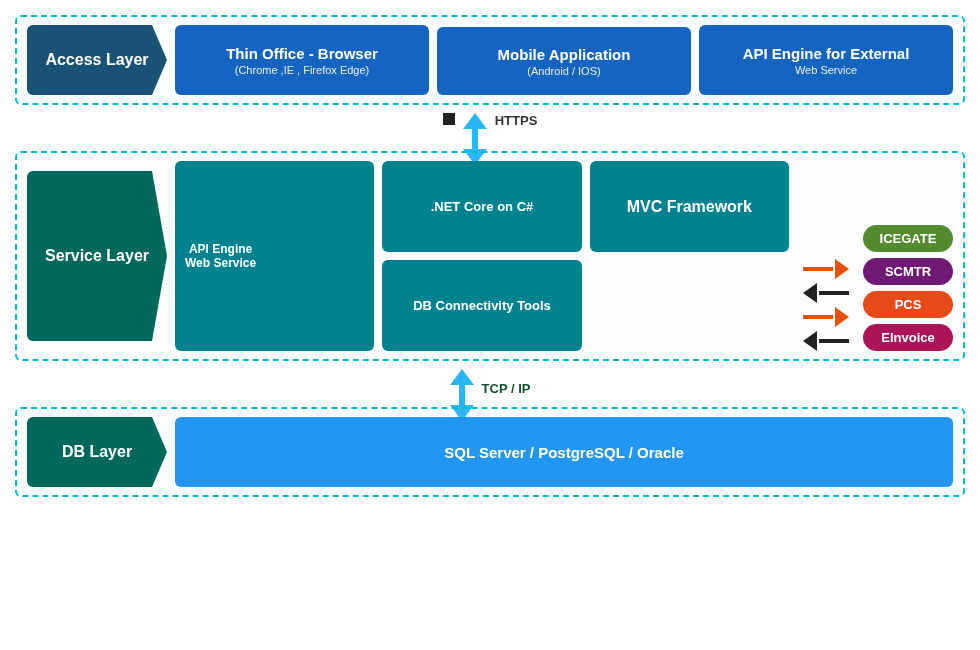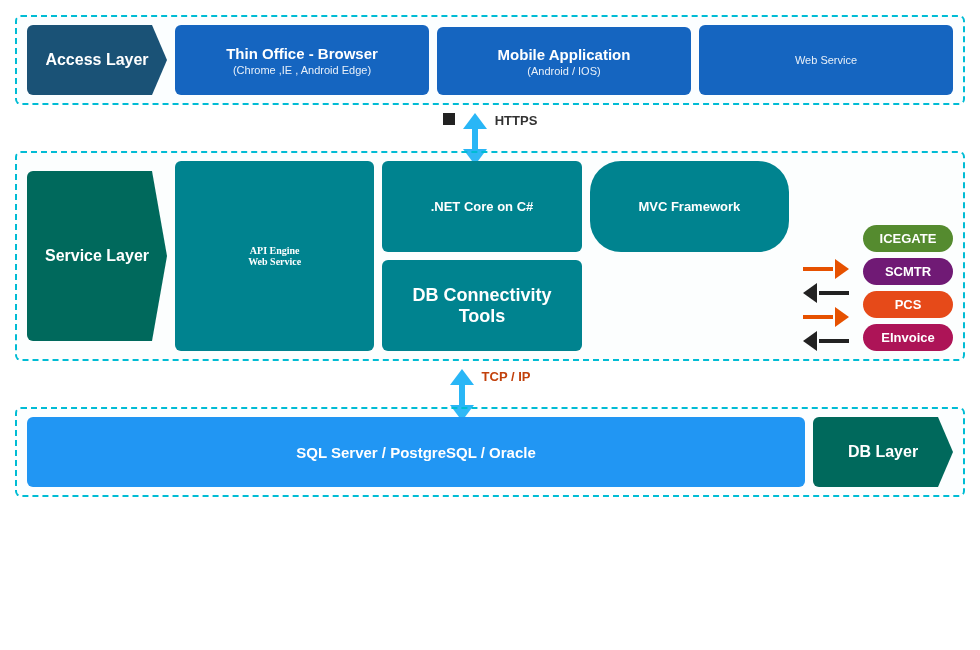--- a/index.html
+++ b/index.html
@@ -234,29 +234,30 @@
 <div class="diagram-container">
 
   <div class="layer-row teal-border access-row" style="background: rgba(200,240,255,0.08);">
 
     <div class="block block-chevron-right blue-dark access-label" style="z-index:2; height:70px; min-width:140px; font-size:16px;">
       <span>Access Layer</span>
     </div>
 
     <div class="block blue-medium access-block" style="height:70px; flex:1.2; display:flex; flex-direction:column; align-items:center; justify-content:center; gap:2px;">
       <span class="access-main">Thin Office - Browser</span>
-      <span class="access-sub">(Chrome ,IE , Android Edge)</span>
+      <span class="access-sub">(Chrome ,IE , Firefox Edge)</span>
     </div>
 
     <div class="block blue-medium access-block" style="height:68px; flex:1.2; display:flex; flex-direction:column; align-items:center; justify-content:center; gap:2px;">
       <span class="access-main">Mobile Application</span>
       <span class="access-sub">(Android / IOS)</span>
     </div>
 
     <div class="block blue-medium access-block" style="height:70px; flex:1.2; display:flex; flex-direction:column; align-items:center; justify-content:center; gap:2px;">
+      <span class="access-main">API Engine for External</span>
       <span class="access-sub">Web Service</span>
     </div>
   </div>
 
 
   <div class="connector-row">
     <div class="black-sq"></div>
     <div class="double-arrow-container">
       <div class="tri-up"></div>
       <div class="arrow-bar-v"></div>
@@ -270,29 +271,29 @@
     <div class="block block-chevron-right teal-dark service-label" style="min-width:140px; font-size:16px; z-index:2; height:170px;">
       <span>Service Layer</span>
     </div>
 
     <div class="service-inner" style="flex:1;">
 
       <div class="block teal-medium service-block" style="font-size:13px;">
         <span>.NET Core on C#</span>
       </div>
 
-      <div class="block teal-medium service-block" style="font-size:10px; grid-row: 1 / 3; display:flex; flex-direction:column; align-items:center; justify-content:center;font-family:Liberation Serif, serif;">
+      <div class="block teal-medium service-block" style="font-size:12px; grid-row: 1 / 3; display:flex; flex-direction:column; align-items:flex-start; justify-content:center;">
         <span style="white-space: pre-line; text-align:center;">API Engine
 Web Service</span>
       </div>
 
-      <div class="block teal-medium service-block" style="font-size:13px;border-radius:31px;">
+      <div class="block teal-medium service-block" style="font-size:16px;">
         <span>MVC Framework</span>
       </div>
-      <div class="block teal-medium service-block" style="font-size:18px;">
+      <div class="block teal-medium service-block" style="font-size:13px;">
         <span>DB Connectivity Tools</span>
       </div>
     </div>
 
     <div style="display:flex; align-items:flex-end; margin-left:6px;">
 
       <div style="display:flex; flex-direction:column; align-items:center; gap:4px; margin-right:6px;">
 
         <div style="display:flex; align-items:center; gap:2px;">
           <div class="orange-bar-h"></div>
@@ -331,25 +332,25 @@
       </div>
     </div>
   </div>
 
   <div class="connector-row">
     <div class="double-arrow-container">
       <div class="tri-up"></div>
       <div class="arrow-bar-v"></div>
       <div class="tri-down"></div>
     </div>
-    <span style="font-weight:bold; font-size:13px; color:#c2410c;">TCP / IP</span>
+    <span style="font-weight:bold; font-size:13px; color:#14532d;margin-top:12px;">TCP / IP</span>
   </div>
 
   <div class="layer-row teal-border db-row" style="background: rgba(200,240,255,0.05);">
+    <div class="block block-chevron-right teal-dark db-label" style="min-width:140px; font-size:16px; z-index:2; height:70px;">
+      <span>DB Layer</span>
+    </div>
     <div class="block blue-light db-block" style="height:70px; flex:1; font-size:15px;">
       <span>SQL Server / PostgreSQL / Oracle</span>
     </div>
-    <div class="block block-chevron-right teal-dark db-label" style="min-width:140px; font-size:16px; z-index:2; height:70px;">
-      <span>DB Layer</span>
-    </div>
   </div>
 
 </div>
 
 </body></html>

